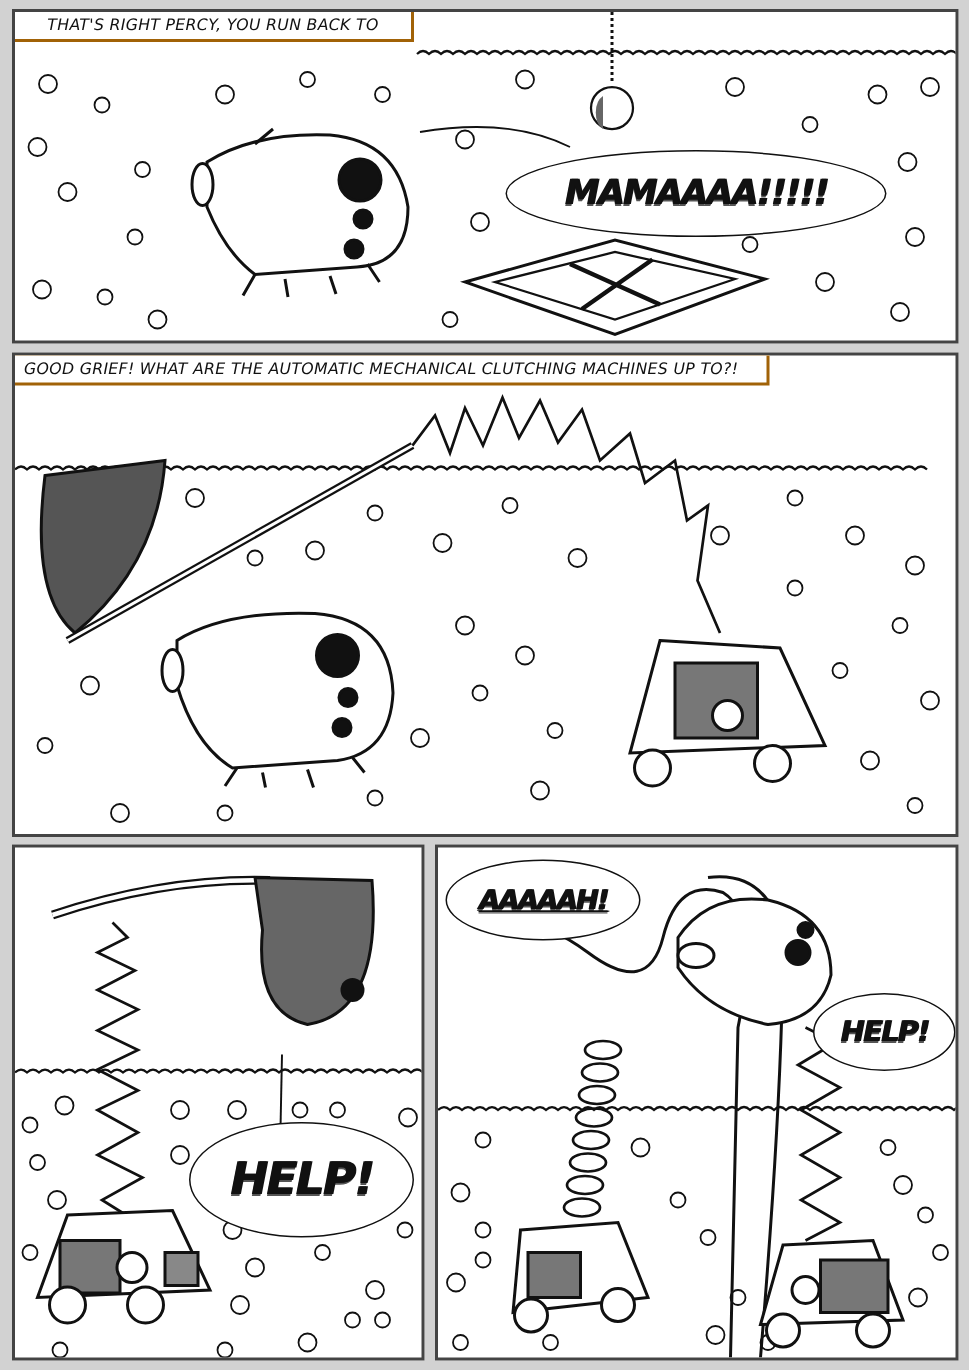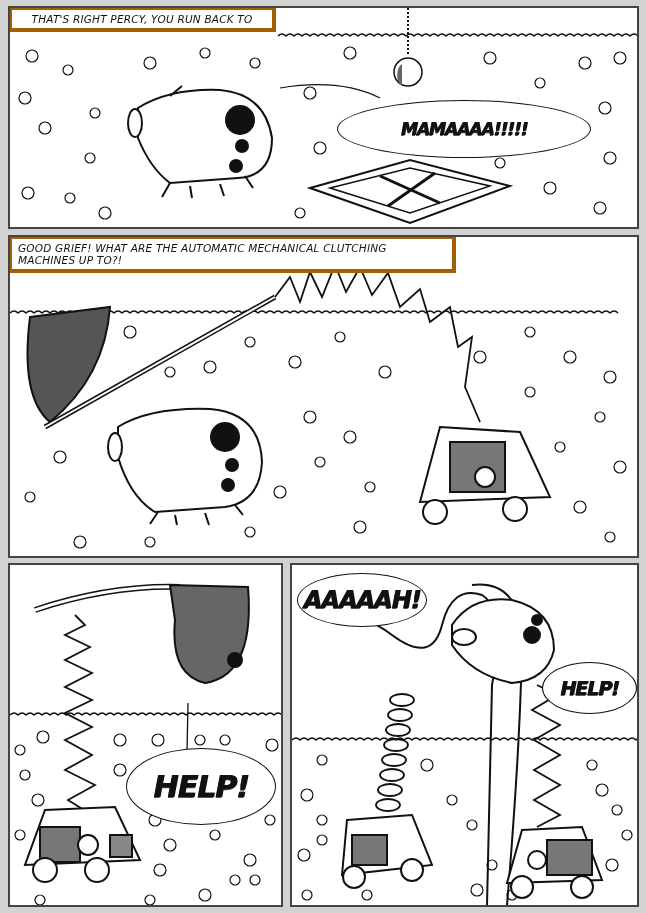--- a/index.html
+++ b/index.html
@@ -8,21 +8,21 @@
     background: #d2d2d2;
     position: relative; overflow: hidden;
     font-family: "DejaVu Sans", sans-serif;
   }
   .panel {
     position: absolute; background: #ffffff;
     border: 2px solid #444; box-sizing: border-box; overflow: hidden;
   }
   .caption {
     position: absolute; left: -2px; top: -2px;
-    background: #fff; border: 4px solid #a16207; box-sizing: border-box;
+    background: #fff; border: 2px solid #a16207; box-sizing: border-box;
     font-family: "DejaVu Sans", sans-serif; font-style: italic;
     font-size: 10.5px; line-height: 12px; color: #111;
     text-transform: uppercase; letter-spacing: 0.2px;
     padding: 3px 6px; z-index: 5;
   }
   .bubble {
     position: absolute; background: #fff; border: 1.5px solid #111;
     border-radius: 50%; display: flex; align-items: center; justify-content: center;
     z-index: 4;
   }
@@ -84,26 +84,26 @@
       <ellipse cx="125" cy="115" rx="7" ry="14"></ellipse>
       <circle cx="230" cy="112" r="14" fill="#111"></circle>
       <circle cx="232" cy="138" r="6" fill="#111"></circle>
       <circle cx="226" cy="158" r="6" fill="#111"></circle>
       <path d="M160 175 l-8 14 M180 178 l2 12 M210 176 l4 12 M235 168 l8 12" fill="none"></path>
       <path d="M160 88 l12 -10" fill="none"></path>
     </g>
     <path d="M270 80 Q330 70 370 90" stroke="#111" stroke-width="1.2" fill="none"></path>
   </svg>
   <div class="bubble" style="left:327px; top:92px; width:252px; height:56px;">
-    <span class="shout" style="font-size:17px;">MAMAAAA!!!!!</span>
+    <span class="shout" style="font-size:23px;">MAMAAAA!!!!!</span>
   </div>
 </div>
 
 <div class="panel" style="left:8px; top:235px; width:631px; height:323px;">
-  <div class="caption" style="width:448px;">GOOD GRIEF!  WHAT ARE THE AUTOMATIC MECHANICAL CLUTCHING MACHINES UP TO?!</div>
+  <div class="caption" style="width:505px;">GOOD GRIEF!  WHAT ARE THE AUTOMATIC MECHANICAL CLUTCHING MACHINES UP TO?!</div>
   <svg width="631" height="323" viewBox="0 0 631 323">
     <path d="M0 76 q4 -4 8 0 q4 -4 8 0 q4 -4 8 0 q4 -4 8 0 q4 -4 8 0 q4 -4 8 0 q4 -4 8 0 q4 -4 8 0 q4 -4 8 0 q4 -4 8 0 q4 -4 8 0 q4 -4 8 0 q4 -4 8 0 q4 -4 8 0 q4 -4 8 0 q4 -4 8 0 q4 -4 8 0 q4 -4 8 0 q4 -4 8 0 q4 -4 8 0 q4 -4 8 0 q4 -4 8 0 q4 -4 8 0 q4 -4 8 0 q4 -4 8 0 q4 -4 8 0 q4 -4 8 0 q4 -4 8 0 q4 -4 8 0 q4 -4 8 0 q4 -4 8 0 q4 -4 8 0 q4 -4 8 0 q4 -4 8 0 q4 -4 8 0 q4 -4 8 0 q4 -4 8 0 q4 -4 8 0 q4 -4 8 0 q4 -4 8 0 q4 -4 8 0 q4 -4 8 0 q4 -4 8 0 q4 -4 8 0 q4 -4 8 0 q4 -4 8 0 q4 -4 8 0 q4 -4 8 0 q4 -4 8 0 q4 -4 8 0 q4 -4 8 0 q4 -4 8 0 q4 -4 8 0 q4 -4 8 0 q4 -4 8 0 q4 -4 8 0 q4 -4 8 0 q4 -4 8 0 q4 -4 8 0 q4 -4 8 0 q4 -4 8 0 q4 -4 8 0 q4 -4 8 0 q4 -4 8 0 q4 -4 8 0 q4 -4 8 0 q4 -4 8 0 q4 -4 8 0 q4 -4 8 0 q4 -4 8 0 q4 -4 8 0 q4 -4 8 0 q4 -4 8 0 q4 -4 8 0 q4 -4 8 0 q4 -4 8 0" fill="none" stroke="#111" stroke-width="1.5"></path>
     <g fill="none" stroke="#111" stroke-width="1.2">
       <circle cx="120" cy="95" r="6"></circle>
         <circle cx="160" cy="135" r="5"></circle>
         <circle cx="200" cy="130" r="6"></circle>
         <circle cx="240" cy="105" r="5"></circle>
         <circle cx="285" cy="125" r="6"></circle>
         <circle cx="330" cy="100" r="5"></circle>
         <circle cx="375" cy="135" r="6"></circle>
@@ -260,18 +260,18 @@
     </g>
     <g stroke="#111" stroke-width="2" fill="#fff">
       <polygon points="230,265 290,262 310,315 215,318"></polygon>
       <rect x="255" y="275" width="45" height="35" fill="#777"></rect>
       <circle cx="230" cy="322" r="11"></circle>
         <circle cx="290" cy="322" r="11"></circle>
       <circle cx="245" cy="295" r="9"></circle>
     </g>
   </svg>
   <div class="bubble" style="left:5px; top:8px; width:128px; height:52px;">
-    <span class="shout" style="font-size:24px;">AAAAAH!</span>
+    <span class="shout" style="font-size:18px;text-decoration:underline;">AAAAAH!</span>
   </div>
   <div class="bubble" style="left:250px; top:97px; width:93px; height:50px;">
     <span class="shout" style="font-size:19px;">HELP!</span>
   </div>
 </div>
 
 </body></html>

